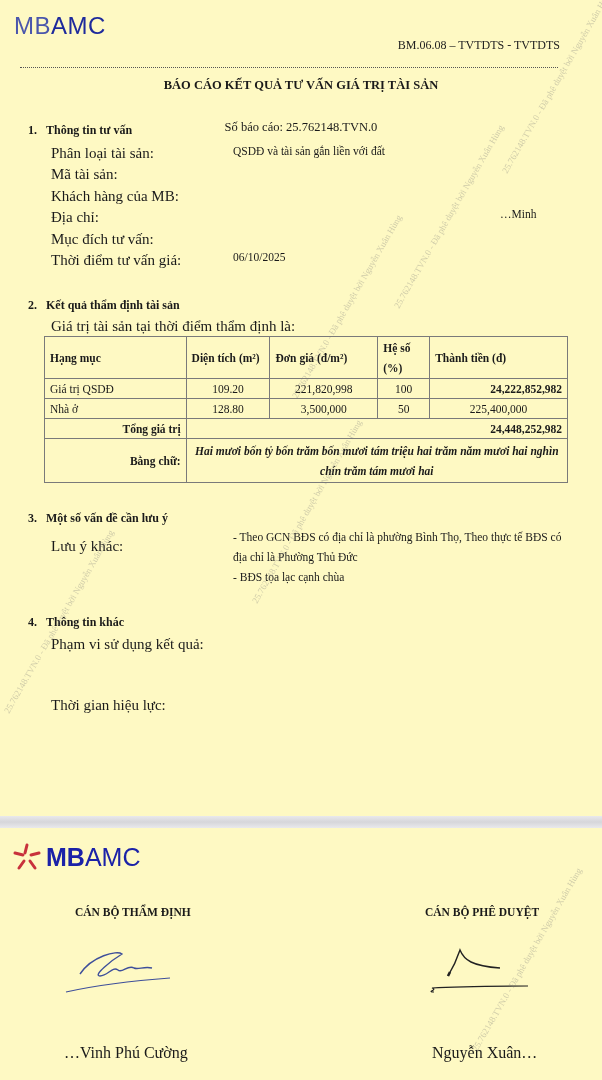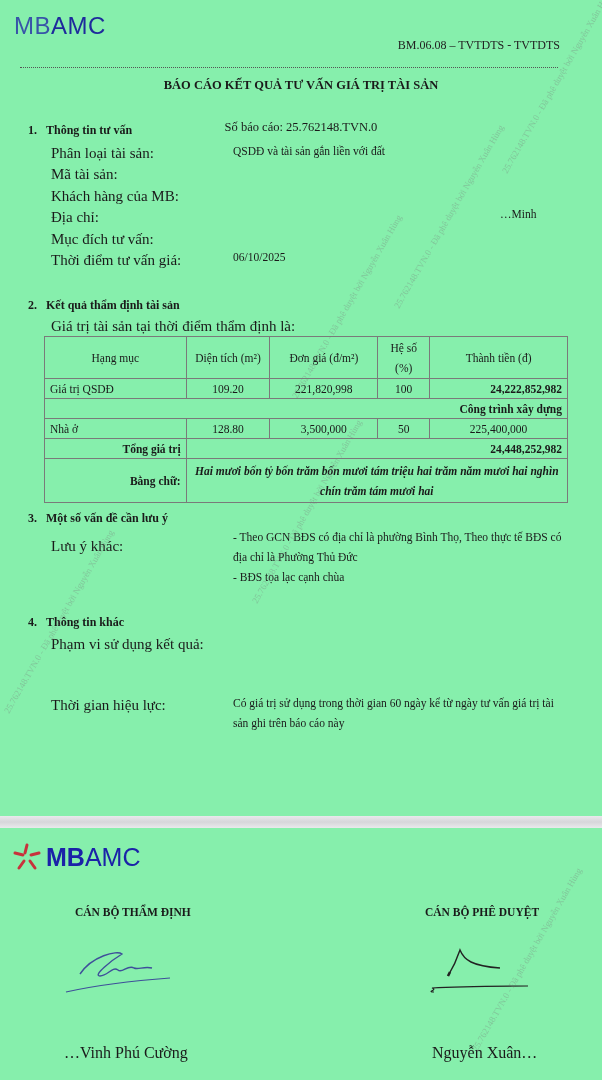--- a/index.html
+++ b/index.html
@@ -1,18 +1,18 @@
 <!DOCTYPE html>
 <html><head>
   <meta charset="utf-8">
   <style>
     * { box-sizing: border-box; margin: 0; padding: 0; }
     html, body { width: 602px; height: 1080px; background: #fdfdfd; overflow: hidden; }
     body { font-family: "Liberation Serif", "DejaVu Serif", serif; color: #1a1a1a; position: relative; }
-    .page { position: absolute; left: 0; width: 602px; background: #86efac; }
+    .page { position: absolute; left: 0; width: 602px; background: #fef9c3; }
     .page1 { top: 0; height: 816px; }
     .page-gap { position: absolute; top: 816px; left: 0; width: 602px; height: 12px; background: linear-gradient(#e9e9ec, #d6d6da 50%, #e9e9ec); }
     .page2 { top: 828px; height: 252px; }
 
     .logo { position: absolute; font-family: "Liberation Sans", "DejaVu Sans", sans-serif; color: #1e2a9c; display: flex; align-items: center; }
     .logo-top { left: 14px; top: 12px; font-size: 24px; letter-spacing: 0.5px; }
     .logo-top .mb { color: #2b3aa8; opacity: 0.85; }
     .logo-bottom { left: 12px; top: 14px; font-size: 25px; }
     .logo-bottom .mb { font-weight: bold; color: #1b22a8; }
     .logo-bottom .amc { color: #1b22a8; }
@@ -24,21 +24,21 @@
     .report-no { position: absolute; left: 0; width: 602px; top: 104px; text-align: center; font-size: 12.5px; margin-top: 16px; }
 
     .sec-h { position: absolute; left: 28px; font-weight: bold; font-size: 12px; }
     .sec-h .num { display: inline-block; width: 18px; }
     .row { position: absolute; left: 51px; font-size: 15px; }
     .val { position: absolute; left: 233px; font-size: 11.5px; }
     .val-wide { position: absolute; left: 233px; width: 330px; font-size: 11.5px; line-height: 20px; }
 
     table.asset { position: absolute; left: 44px; top: 336px; width: 524px; border-collapse: collapse; font-size: 11.5px; }
     table.asset td, table.asset th { border: 1px solid #7a7a7a; padding: 0 5px; height: 20px; }
-    table.asset th { font-weight: normal; text-align: center; height: 42px; line-height: 20px; }
+    table.asset th { font-weight: bold; text-align: left; height: 42px; line-height: 20px; }
     table.asset td.c { text-align: center; }
     table.asset td.b { font-weight: bold; text-align: right; }
     table.asset td.i { font-style: italic; font-weight: bold; text-align: center; line-height: 20px; height: 44px; margin-left: 20px; }
     col.c1 { width: 142px; } col.c2 { width: 84px; } col.c3 { width: 108px; } col.c4 { width: 52px; } col.c5 { width: 138px; }
 
     .watermark { position: absolute; font-family: "Liberation Serif", serif; font-size: 9px; color: rgba(120,120,120,0.35); transform-origin: left top; white-space: nowrap; pointer-events: none; }
 
     .sig-title { position: absolute; font-weight: bold; font-size: 11.5px; }
     .sig-name { position: absolute; font-weight: normal; font-size: 16px; }
     .sig { position: absolute; }
@@ -91,23 +91,20 @@
       <th>Thành tiền (đ)</th>
     </tr>
     <tr>
       <td>Giá trị QSDĐ</td>
       <td class="c">109.20</td>
       <td class="c">221,820,998</td>
       <td class="c">100</td>
       <td class="c b">24,222,852,982</td>
     </tr>
     <tr>
-      <td colspan="5" class="b">Công trình xây dựng</td>
-    </tr>
-    <tr>
       <td>Nhà ở</td>
       <td class="c">128.80</td>
       <td class="c">3,500,000</td>
       <td class="c">50</td>
       <td class="c">225,400,000</td>
     </tr>
     <tr>
       <td class="b">Tổng giá trị</td>
       <td colspan="4" class="c b">24,448,252,982</td>
     </tr>
@@ -125,21 +122,20 @@
   <div class="val-wide" style="top:527px">
     <div>- Theo GCN BĐS có địa chỉ là phường Bình Thọ, Theo thực tế BĐS có địa chỉ là Phường Thủ Đức</div>
     <div>- BĐS tọa lạc cạnh chùa</div>
   </div>
 
   <div class="sec-h" style="top:615px">
     <span class="num">4.</span><span>Thông tin khác</span>
   </div>
   <div class="row" style="top:636px">Phạm vi sử dụng kết quả:</div>
   <div class="row" style="top:697px">Thời gian hiệu lực:</div>
-  <div class="val-wide" style="top:693px">Có giá trị sử dụng trong thời gian 60 ngày kể từ ngày tư vấn giá trị tài sản ghi trên báo cáo này</div>
 
   <div class="watermark" style="left:290px; top:395px; transform: rotate(-60deg);">25.762148.TVN.0 - Đã phê duyệt bởi Nguyễn Xuân Hùng</div>
   <div class="watermark" style="left:392px; top:305px; transform: rotate(-60deg);">25.762148.TVN.0 - Đã phê duyệt bởi Nguyễn Xuân Hùng</div>
   <div class="watermark" style="left:250px; top:600px; transform: rotate(-60deg);">25.762148.TVN.0 - Đã phê duyệt bởi Nguyễn Xuân Hùng</div>
   <div class="watermark" style="left:2px; top:710px; transform: rotate(-60deg);">25.762148.TVN.0 - Đã phê duyệt bởi Nguyễn Xuân Hùng</div>
   <div class="watermark" style="left:500px; top:170px; transform: rotate(-60deg);">25.762148.TVN.0 - Đã phê duyệt bởi Nguyễn Xuân Hùng</div>
 </div>
 
 <div class="page-gap"></div>
 

